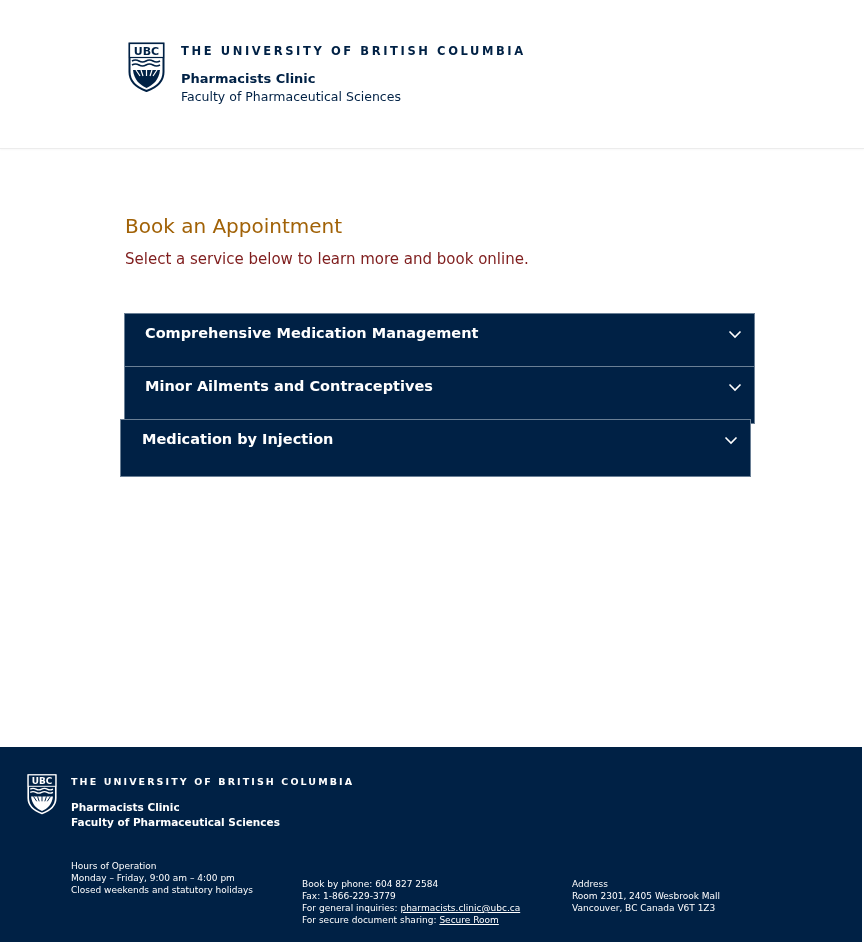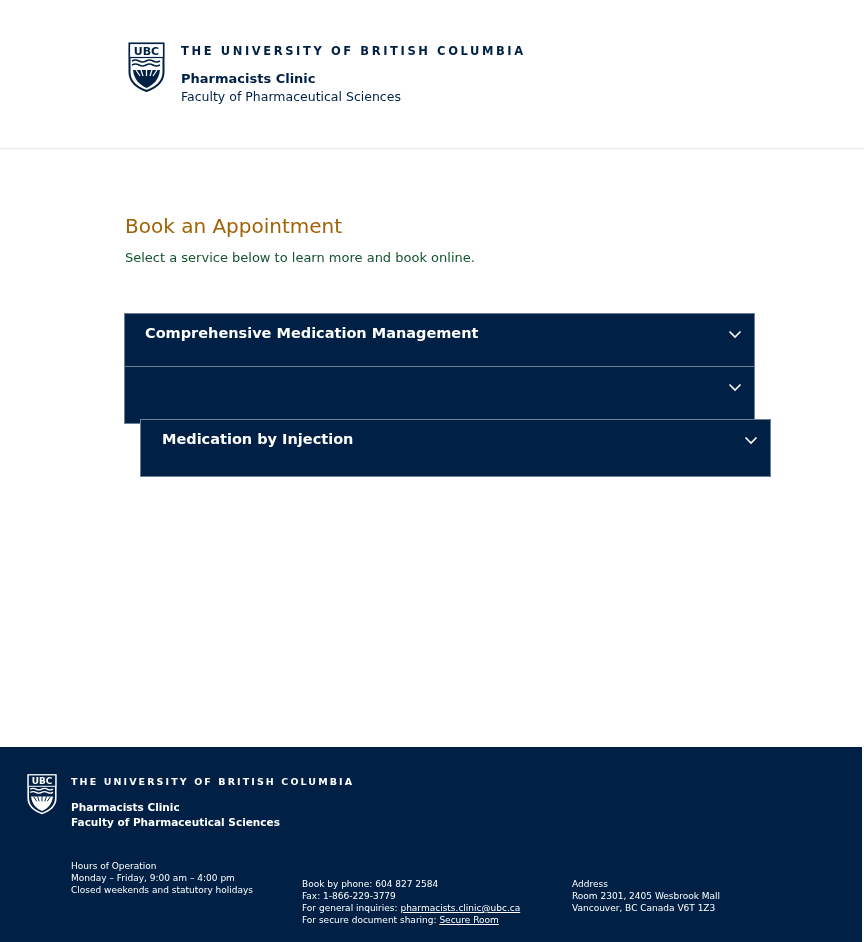--- a/index.html
+++ b/index.html
@@ -8,21 +8,21 @@
 
     
     .header { position: absolute; left: 0; top: 0; width: 864px; height: 149px; background: #fff; border-bottom: 1px solid #ececec; box-shadow: 0 1px 2px rgba(0,0,0,0.03); }
     .header-logo { position: absolute; left: 128px; top: 42px; width: 37px; height: 50px; }
     .header-univ { position: absolute; left: 181px; top: 44px; font-size: 11.5px; font-weight: bold; letter-spacing: 2.6px; color: #002145; white-space: nowrap; }
     .header-clinic { position: absolute; left: 181px; top: 71px; font-size: 13px; font-weight: bold; color: #002145; white-space: nowrap; }
     .header-faculty { position: absolute; left: 181px; top: 89px; font-size: 12.5px; color: #002145; white-space: nowrap; }
 
     
     .page-title { position: absolute; left: 125px; top: 214px; font-size: 20px; font-weight: normal; color: #a16207; white-space: nowrap; }
-    .page-subtitle { position: absolute; left: 125px; top: 250px; font-size: 13px; color: #14532d; white-space: nowrap; }
+    .page-subtitle { position: absolute; left: 125px; top: 250px; font-size: 15px; color: #7f1d1d; white-space: nowrap; }
 
     .accordion-item { position: absolute; width: 631px; height: 58px; background: #002145; border: 1px solid #6a7f95; cursor: pointer; }
     .accordion-item .label { position: absolute; left: 20px; top: 11px; color: #fff; font-size: 14.5px; font-weight: bold; white-space: nowrap; }
     .accordion-item .chev { position: absolute; right: 12px; top: 13px; width: 14px; height: 14px; }
 
     
     .footer { position: absolute; left: 0; top: 747px; width: 862px; height: 195px; background: #002145; color: #fff; }
     .footer-logo { position: absolute; left: 27px; top: 26px; width: 30px; height: 42px; }
     .footer-univ { position: absolute; left: 71px; top: 29px; font-size: 9.5px; font-weight: bold; letter-spacing: 2.1px; white-space: nowrap; }
     .footer-clinic { position: absolute; left: 71px; top: 54px; font-size: 10.5px; font-weight: bold; white-space: nowrap; }
@@ -53,26 +53,27 @@
   <p class="page-subtitle">Select a service below to learn more and book online.</p>
 
   <div class="accordion-item" style="left:124px; top:313px;">
     <span class="label">Comprehensive Medication Management</span>
     <svg class="chev" viewBox="0 0 14 14">
         <path d="M1.5 4.5 L7 10 L12.5 4.5" fill="none" stroke="#fff" stroke-width="1.6"></path>
       </svg>
   </div>
 
   <div class="accordion-item" style="left:124px; top:366px;">
+    <span class="label">Minor Ailments and Contraceptives</span>
     <svg class="chev" viewBox="0 0 14 14">
         <path d="M1.5 4.5 L7 10 L12.5 4.5" fill="none" stroke="#fff" stroke-width="1.6"></path>
       </svg>
   </div>
 
-  <div class="accordion-item" style="left:140px; top:419px;">
+  <div class="accordion-item" style="left:120px; top:419px;">
     <span class="label" style="left:21px;">Medication by Injection</span>
     <svg class="chev" viewBox="0 0 14 14">
         <path d="M1.5 4.5 L7 10 L12.5 4.5" fill="none" stroke="#fff" stroke-width="1.6"></path>
       </svg>
   </div>
 </main>
 
 <footer class="footer">
   <svg class="footer-logo" viewBox="0 0 37 50">
     <path d="M1.5 1.5 H35.5 V30 C35.5 40 27 46 18.5 49 C10 46 1.5 40 1.5 30 Z" fill="#002145" stroke="#fff" stroke-width="2"></path>

